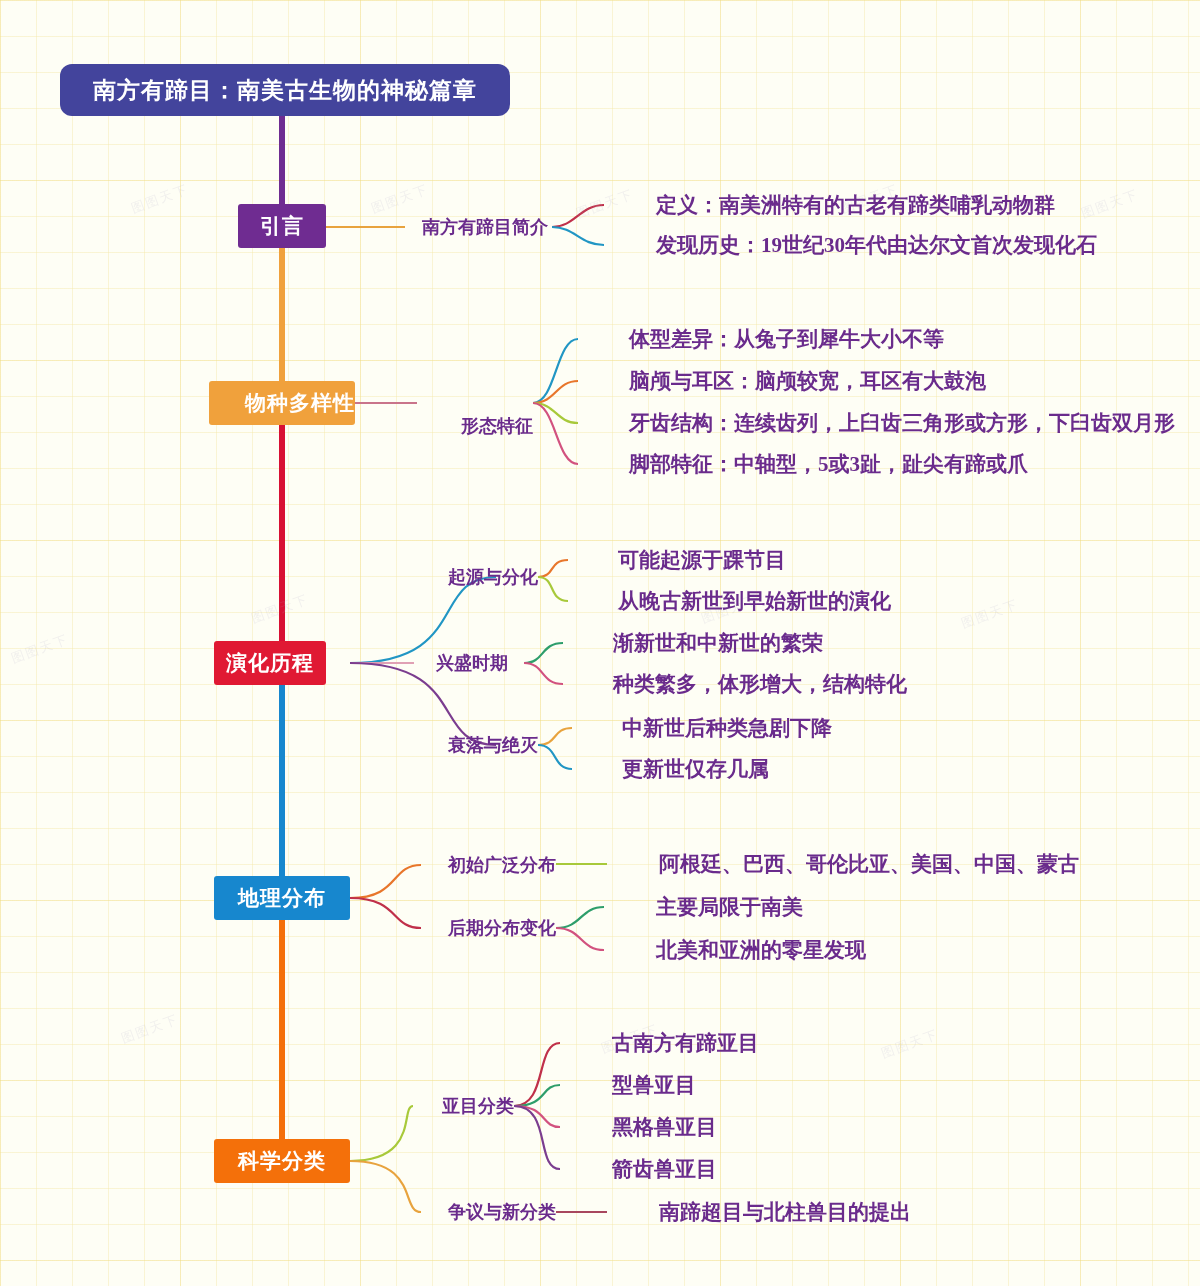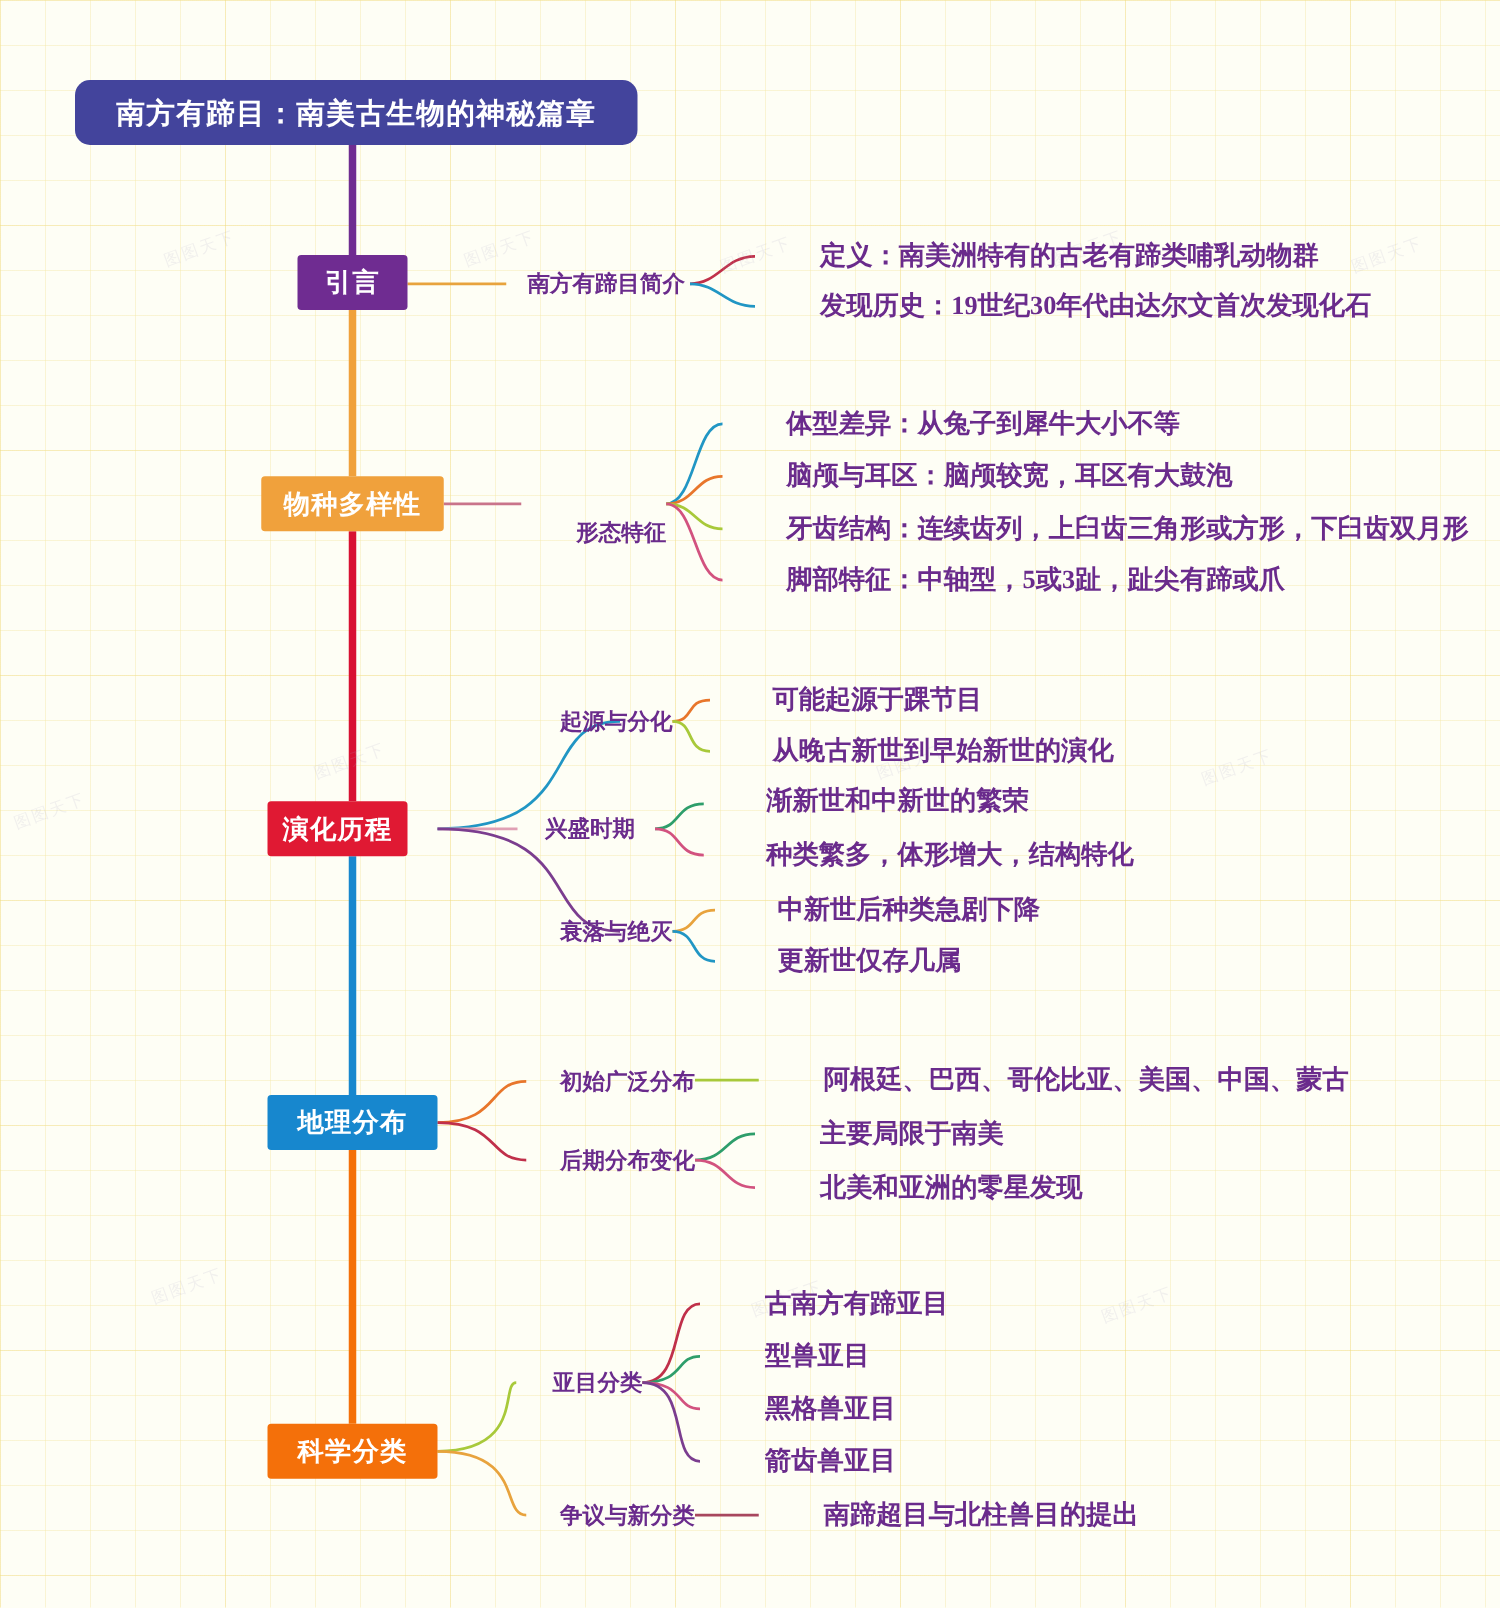--- a/index.html
+++ b/index.html
@@ -128,21 +128,21 @@
   <div class="wm" style="left:600px;top:1030px;">图图天下</div>
   <div class="wm" style="left:880px;top:1035px;">图图天下</div>
 
   <div id="root-node" class="node" style="left:60px;top:64px;width:450px;height:52px;background:#43449c;">
     <span>南方有蹄目：南美古生物的神秘篇章</span>
   </div>
 
   <div class="node branch-node" style="left:238px;top:204px;width:88px;height:44px;background:#6f2c91;">
     <span>引言</span>
   </div>
-  <div class="node branch-node" style="left:209px;top:381px;width:146px;height:44px;background:#f0a13c;">
+  <div class="node branch-node" style="left:209px;top:381px;width:146px;height:44px;background:#f0a13c;justify-content:flex-end;">
     <span>物种多样性</span>
   </div>
   <div class="node branch-node" style="left:214px;top:641px;width:112px;height:44px;background:#e01933;">
     <span>演化历程</span>
   </div>
   <div class="node branch-node" style="left:214px;top:876px;width:136px;height:44px;background:#1787ce;">
     <span>地理分布</span>
   </div>
   <div class="node branch-node" style="left:214px;top:1139px;width:136px;height:44px;background:#f4700a;">
     <span>科学分类</span>
@@ -165,21 +165,21 @@
   <div class="leaf-label l" style="left:612px;top:205px;">定义：南美洲特有的古老有蹄类哺乳动物群</div>
   <div class="leaf-label l" style="left:612px;top:245px;">发现历史：19世纪30年代由达尔文首次发现化石</div>
 
   <div class="leaf-label l" style="left:585px;top:339px;">体型差异：从兔子到犀牛大小不等</div>
   <div class="leaf-label l" style="left:585px;top:381px;">脑颅与耳区：脑颅较宽，耳区有大鼓泡</div>
   <div class="leaf-label l" style="left:585px;top:423px;">牙齿结构：连续齿列，上臼齿三角形或方形，下臼齿双月形</div>
   <div class="leaf-label l" style="left:585px;top:464px;">脚部特征：中轴型，5或3趾，趾尖有蹄或爪</div>
 
   <div class="leaf-label l" style="left:574px;top:560px;">可能起源于踝节目</div>
   <div class="leaf-label l" style="left:574px;top:601px;">从晚古新世到早始新世的演化</div>
-  <div class="leaf-label l" style="left:569px;top:643px;font-family:Liberation Mono, monospace;">渐新世和中新世的繁荣</div>
+  <div class="leaf-label l" style="left:569px;top:643px;">渐新世和中新世的繁荣</div>
   <div class="leaf-label l" style="left:569px;top:684px;">种类繁多，体形增大，结构特化</div>
   <div class="leaf-label l" style="left:578px;top:728px;">中新世后种类急剧下降</div>
   <div class="leaf-label l" style="left:578px;top:769px;">更新世仅存几属</div>
 
   <div class="leaf-label l" style="left:615px;top:864px;">阿根廷、巴西、哥伦比亚、美国、中国、蒙古</div>
   <div class="leaf-label l" style="left:612px;top:907px;">主要局限于南美</div>
   <div class="leaf-label l" style="left:612px;top:950px;">北美和亚洲的零星发现</div>
 
   <div class="leaf-label l" style="left:568px;top:1043px;">古南方有蹄亚目</div>
   <div class="leaf-label l" style="left:568px;top:1085px;">型兽亚目</div>

